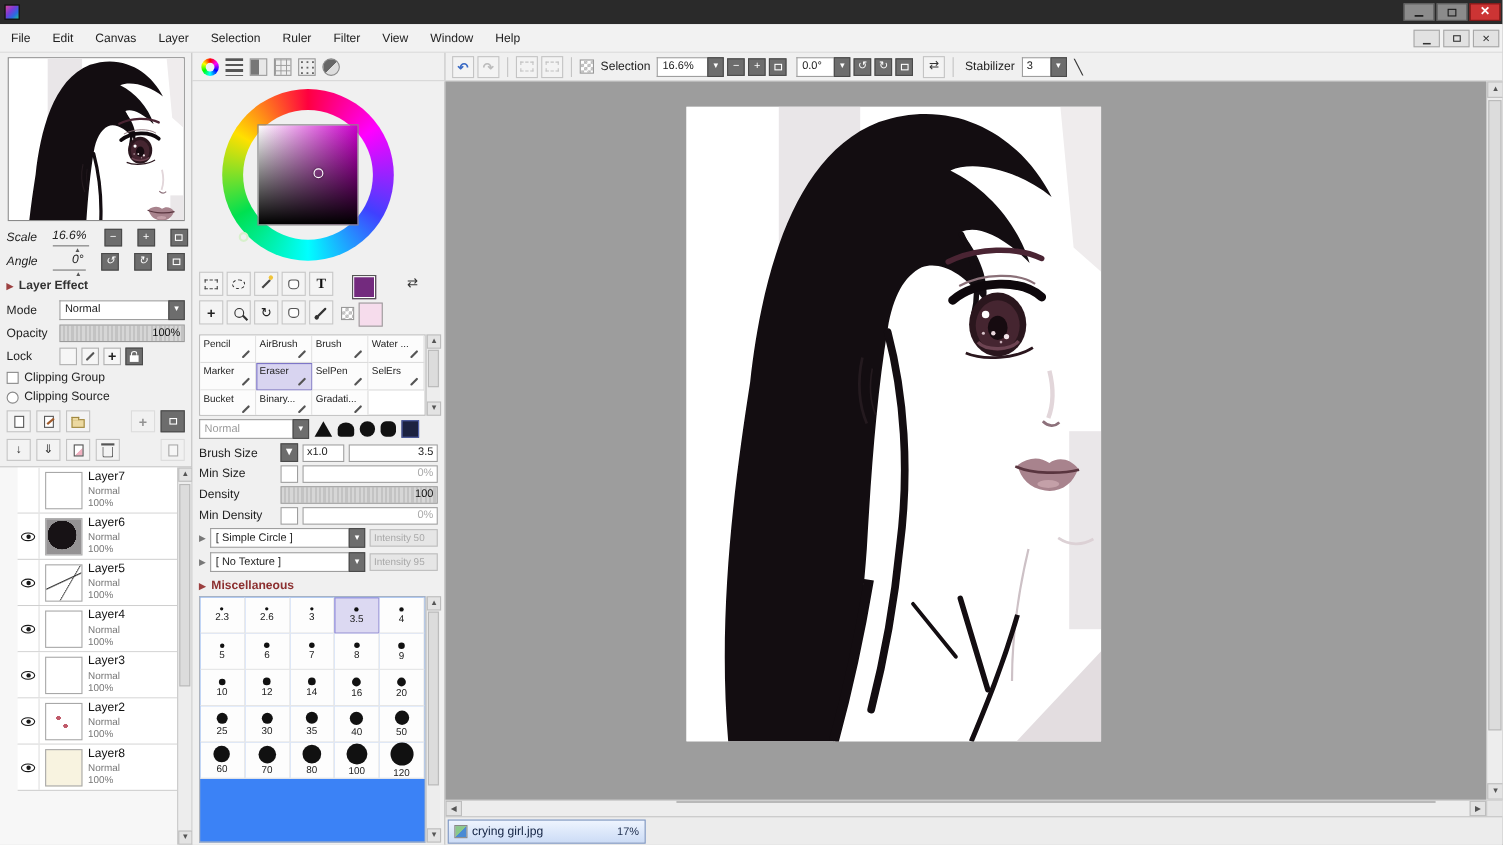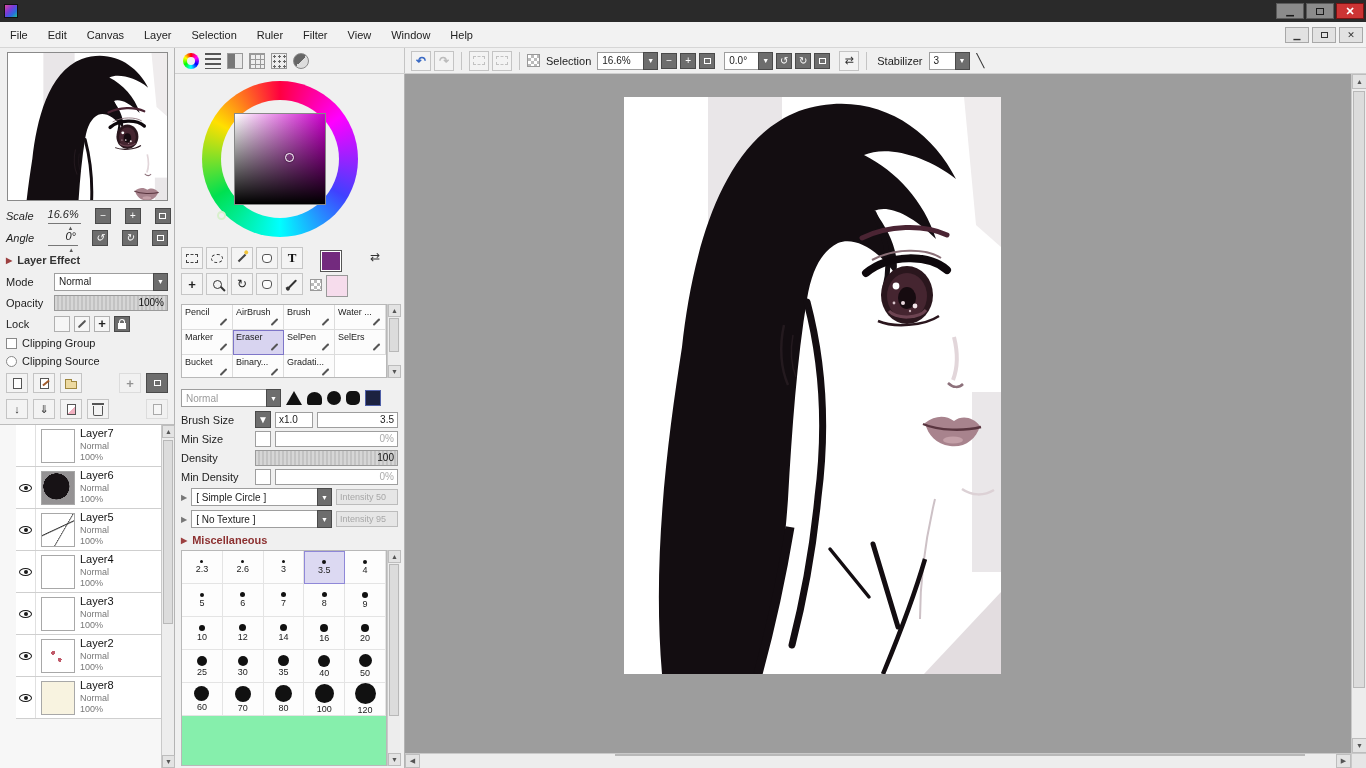--- a/index.html
+++ b/index.html
@@ -144,21 +144,21 @@
   .icon-rotate { font-size:12px; color:#222; }
   .icon-dropper { width:11px; height:2px; background:#333; transform:rotate(-45deg); border-radius:1px; position:relative; }
   .icon-dropper::after { content:""; position:absolute; left:-3px; top:-1px; width:4px; height:4px; background:#333; border-radius:50%; }
   .swatches { position:absolute; right:24px; top:4px; width:62px; height:52px; }
   .swatch-fg { position:absolute; left:2px; top:2px; width:22px; height:22px; border:1px solid #555; box-shadow:inset 0 0 0 1px #fff; }
   .swap-icon { position:absolute; right:0; top:2px; font-size:12px; color:#333; }
   .swatch-checker { position:absolute; left:-8px; top:31px; width:12px; height:12px; border:1px solid #999; }
   .swatch-bg { position:absolute; left:8px; top:27px; width:22px; height:22px; border:1px solid #999; }
 
   
-  .palette-wrap { display:flex; margin:2px 4px 8px 6px; height:74px; flex:0 0 74px;justify-content:center; }
+  .palette-wrap { display:flex; margin:2px 4px 0 6px; height:74px; flex:0 0 74px;justify-content:center; }
   .palette { flex:1; display:grid; grid-template-columns:repeat(4,1fr); grid-auto-rows:25px; background:#fff; border:1px solid #b8b8b8; overflow:hidden; }
   .tool-cell { position:relative; background:#fcfcfc; border-right:1px solid #dcdcdc; border-bottom:1px solid #dcdcdc; font-size:9px; padding:2px 0 0 3px; overflow:hidden; }
   .tool-cell.selected { background:#d8d4f0; outline:1px solid #7e76c8; outline-offset:-1px; }
   .tool-pen { position:absolute; right:4px; bottom:6px; width:9px; height:2px; background:#555; transform:rotate(-45deg); border-radius:1px; }
   .tool-label { color:#222; }
 
   
   .shape-row { display:flex; align-items:center; padding:0 6px; height:24px; flex:0 0 24px; gap:5px; }
   .shape-combo { width:100px; }
   .shape-combo .val { flex:1; color:#9a9a9a; }
@@ -175,21 +175,21 @@
   .val-slider.gray { color:#aaa; }
   .density-slider { flex:1; height:16px; font-size:10px; text-align:right; padding:0 3px; line-height:14px; color:#111; }
   .preset-row { display:flex; align-items:center; padding:0 6px; height:22px; flex:0 0 22px; gap:4px; }
   .preset-combo { flex:1; }
   .preset-combo .val { flex:1; }
   .intensity-box { width:62px; height:16px; background:#e6e6e6; border:1px solid #bcbcbc; color:#a8a8a8; font-size:9px; line-height:14px; padding:0 3px; flex:0 0 62px; }
   .misc-row { display:flex; align-items:center; height:20px; flex:0 0 20px; padding:0 6px; gap:5px; color:#8c3030; font-weight:bold; }
 
   
   .size-grid-wrap { flex:1; display:flex; margin:0 4px 2px 6px; min-height:0; }
-  .size-grid { flex:1; display:grid; grid-template-columns:repeat(5,1fr); grid-auto-rows:33px; background:#86efac; border:1px solid #b8b8b8; overflow:hidden; }
+  .size-grid { flex:1; display:grid; grid-template-columns:repeat(5,1fr); grid-auto-rows:33px; background:#3b82f6; border:1px solid #b8b8b8; overflow:hidden; }
   .size-cell { display:flex; flex-direction:column; align-items:center; justify-content:center; gap:1px; border-right:1px solid #e4e4e4; border-bottom:1px solid #e4e4e4; background:#fdfdfd; }
   .size-cell.selected { background:#dcd9f2; outline:1px solid #8f88d8; outline-offset:-1px; }
   .size-dot { background:#111; border-radius:50%; flex:0 0 auto; }
   .size-num { font-size:9px; color:#222; }
 
   
   .viewport-row { flex:1; display:flex; min-height:0; }
   .viewport { flex:1; position:relative; background:#9d9d9d; overflow:hidden; }
   .art-full { position:absolute; left:219px; top:23px; background:#fff; }
   .canvas-sb-v { width:15px; flex:0 0 15px; background:#ededed; border-left:1px solid #c9c9c9; display:flex; flex-direction:column; }
@@ -821,20 +821,27 @@
             </div>
           </div>
           <div class="canvas-sb-h">
             <span class="sb-btn" style="width:15px;height: 14px">◀</span>
             <span class="sb-track">
                 <span class="sb-thumb" style="left:195px;width:690px"></span>
               </span>
             <span class="sb-btn" style="width:15px;height:14px">▶</span>
             <span class="corner"></span>
           </div>
+          <div class="tabbar">
+            <div class="doc-tab">
+              <span class="tab-thumb"></span>
+              <span class="tab-label">crying girl.jpg</span>
+              <span class="tab-zoom">17%</span>
+            </div>
+          </div>
         </div>
 
       </div>
     </div>
   </div>
 
 
 </div>
 
 </body></html>

